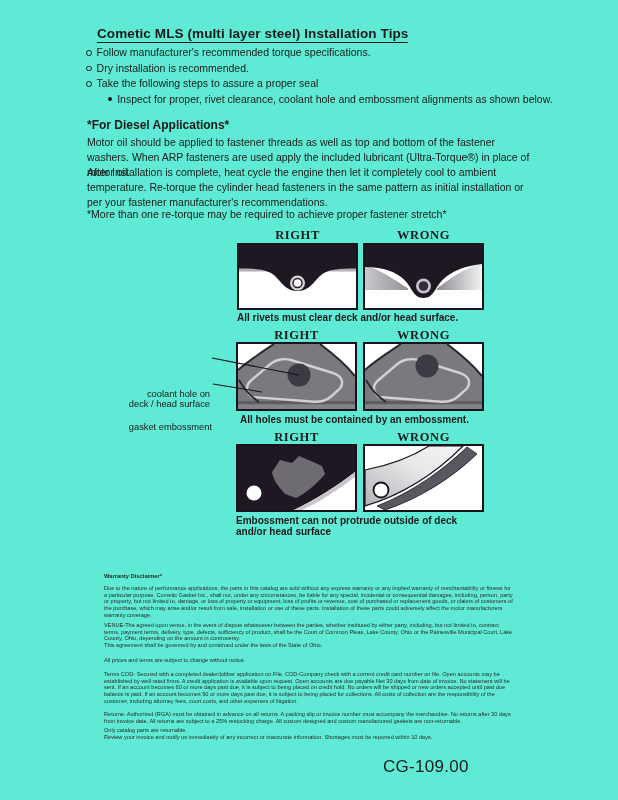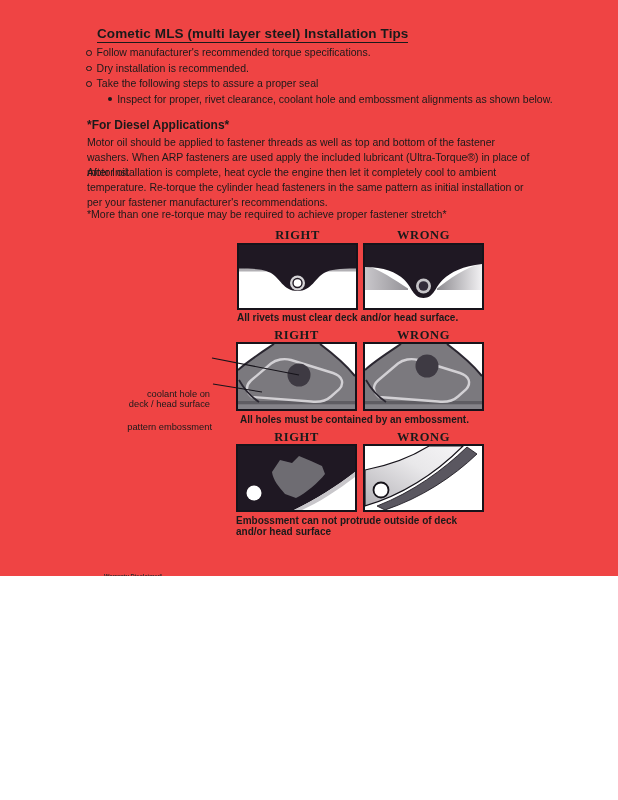--- a/index.html
+++ b/index.html
@@ -1,16 +1,16 @@
 <!DOCTYPE html>
 <html><head>
 <meta charset="utf-8">
 <style>
   html,body{margin:0;padding:0;background:#ffffff;}
-  .page{position:relative;width:618px;height:576px;background:#ef4444;overflow:hidden;
+  .page{position:relative;width:618px;height:800px;background:#5eead4;overflow:hidden;
         font-family:"Liberation Sans",sans-serif;color:#1a1a1a;}
   .abs{position:absolute;}
 
   .title{left:97px;top:26px;font-size:13.5px;font-weight:bold;
          border-bottom:1.6px solid #1a1a1a;padding-bottom:1px;letter-spacing:.1px;}
 
   .bullets{left:86px;top:45px;width:470px;font-size:10.5px;line-height:15.6px;}
   .brow{display:flex;align-items:flex-start;}
   .brow.sub{margin-left:22px;}
   .oglyph{flex:0 0 auto;width:3.6px;height:3.6px;border:1.1px solid #1a1a1a;border-radius:50%;
@@ -113,21 +113,21 @@
     </svg>
   </div>
 
   <div class="abs cap r1cap">All rivets must clear deck and/or head surface.</div>
 
   <div class="abs dlabel r2label colL2">RIGHT</div>
   <div class="abs dlabel r2label colR">WRONG</div>
 
   <div class="abs annot annot1">coolant hole on
 deck / head surface</div>
-  <div class="abs annot annot2">pattern embossment</div>
+  <div class="abs annot annot2">gasket embossment</div>
 
   <svg class="abs leaders" width="100" height="48" viewBox="0 0 100 48">
     <line x1="4" y1="8" x2="91" y2="25" stroke="#16131a" stroke-width="1.1"></line>
     <line x1="5" y1="34" x2="54" y2="42" stroke="#16131a" stroke-width="1.1"></line>
   </svg>
 
   <div class="abs frame r2frame colL2">
     <svg width="117" height="65" viewBox="0 0 117 65">
       <rect width="117" height="65" fill="#7b797e"></rect>
       <rect x="0" y="57" width="117" height="3.5" fill="#5f5d63"></rect>

